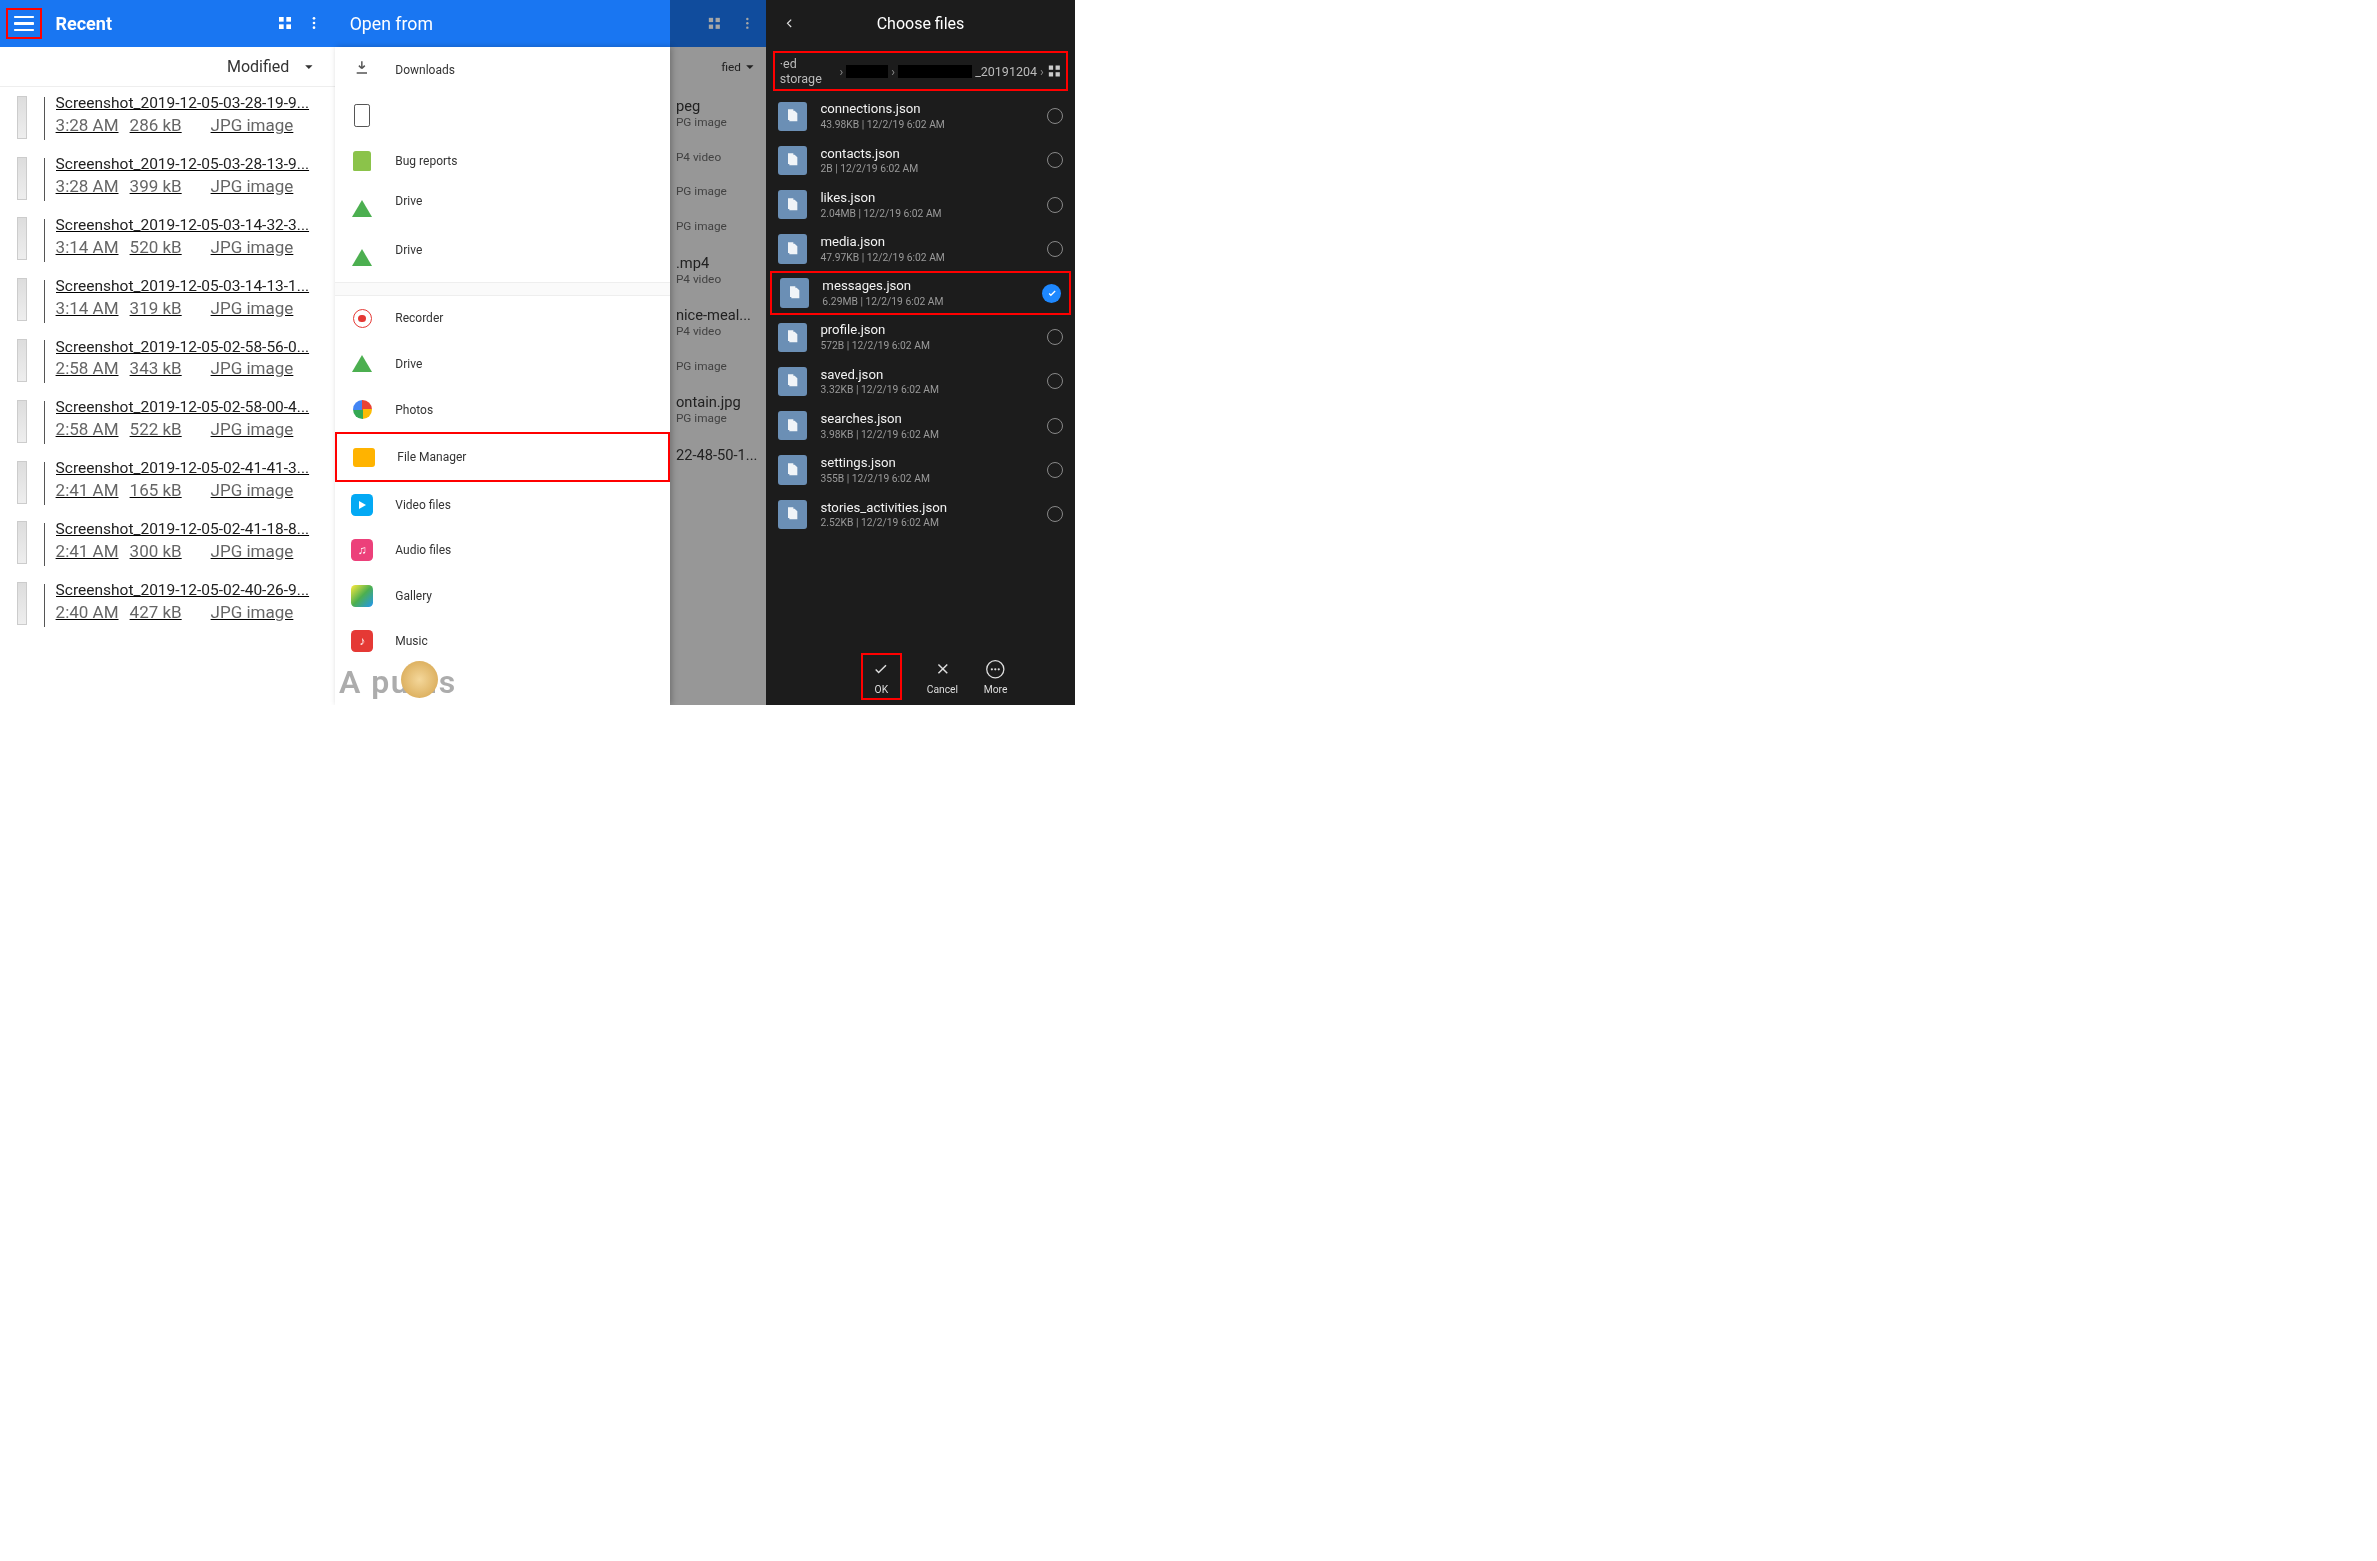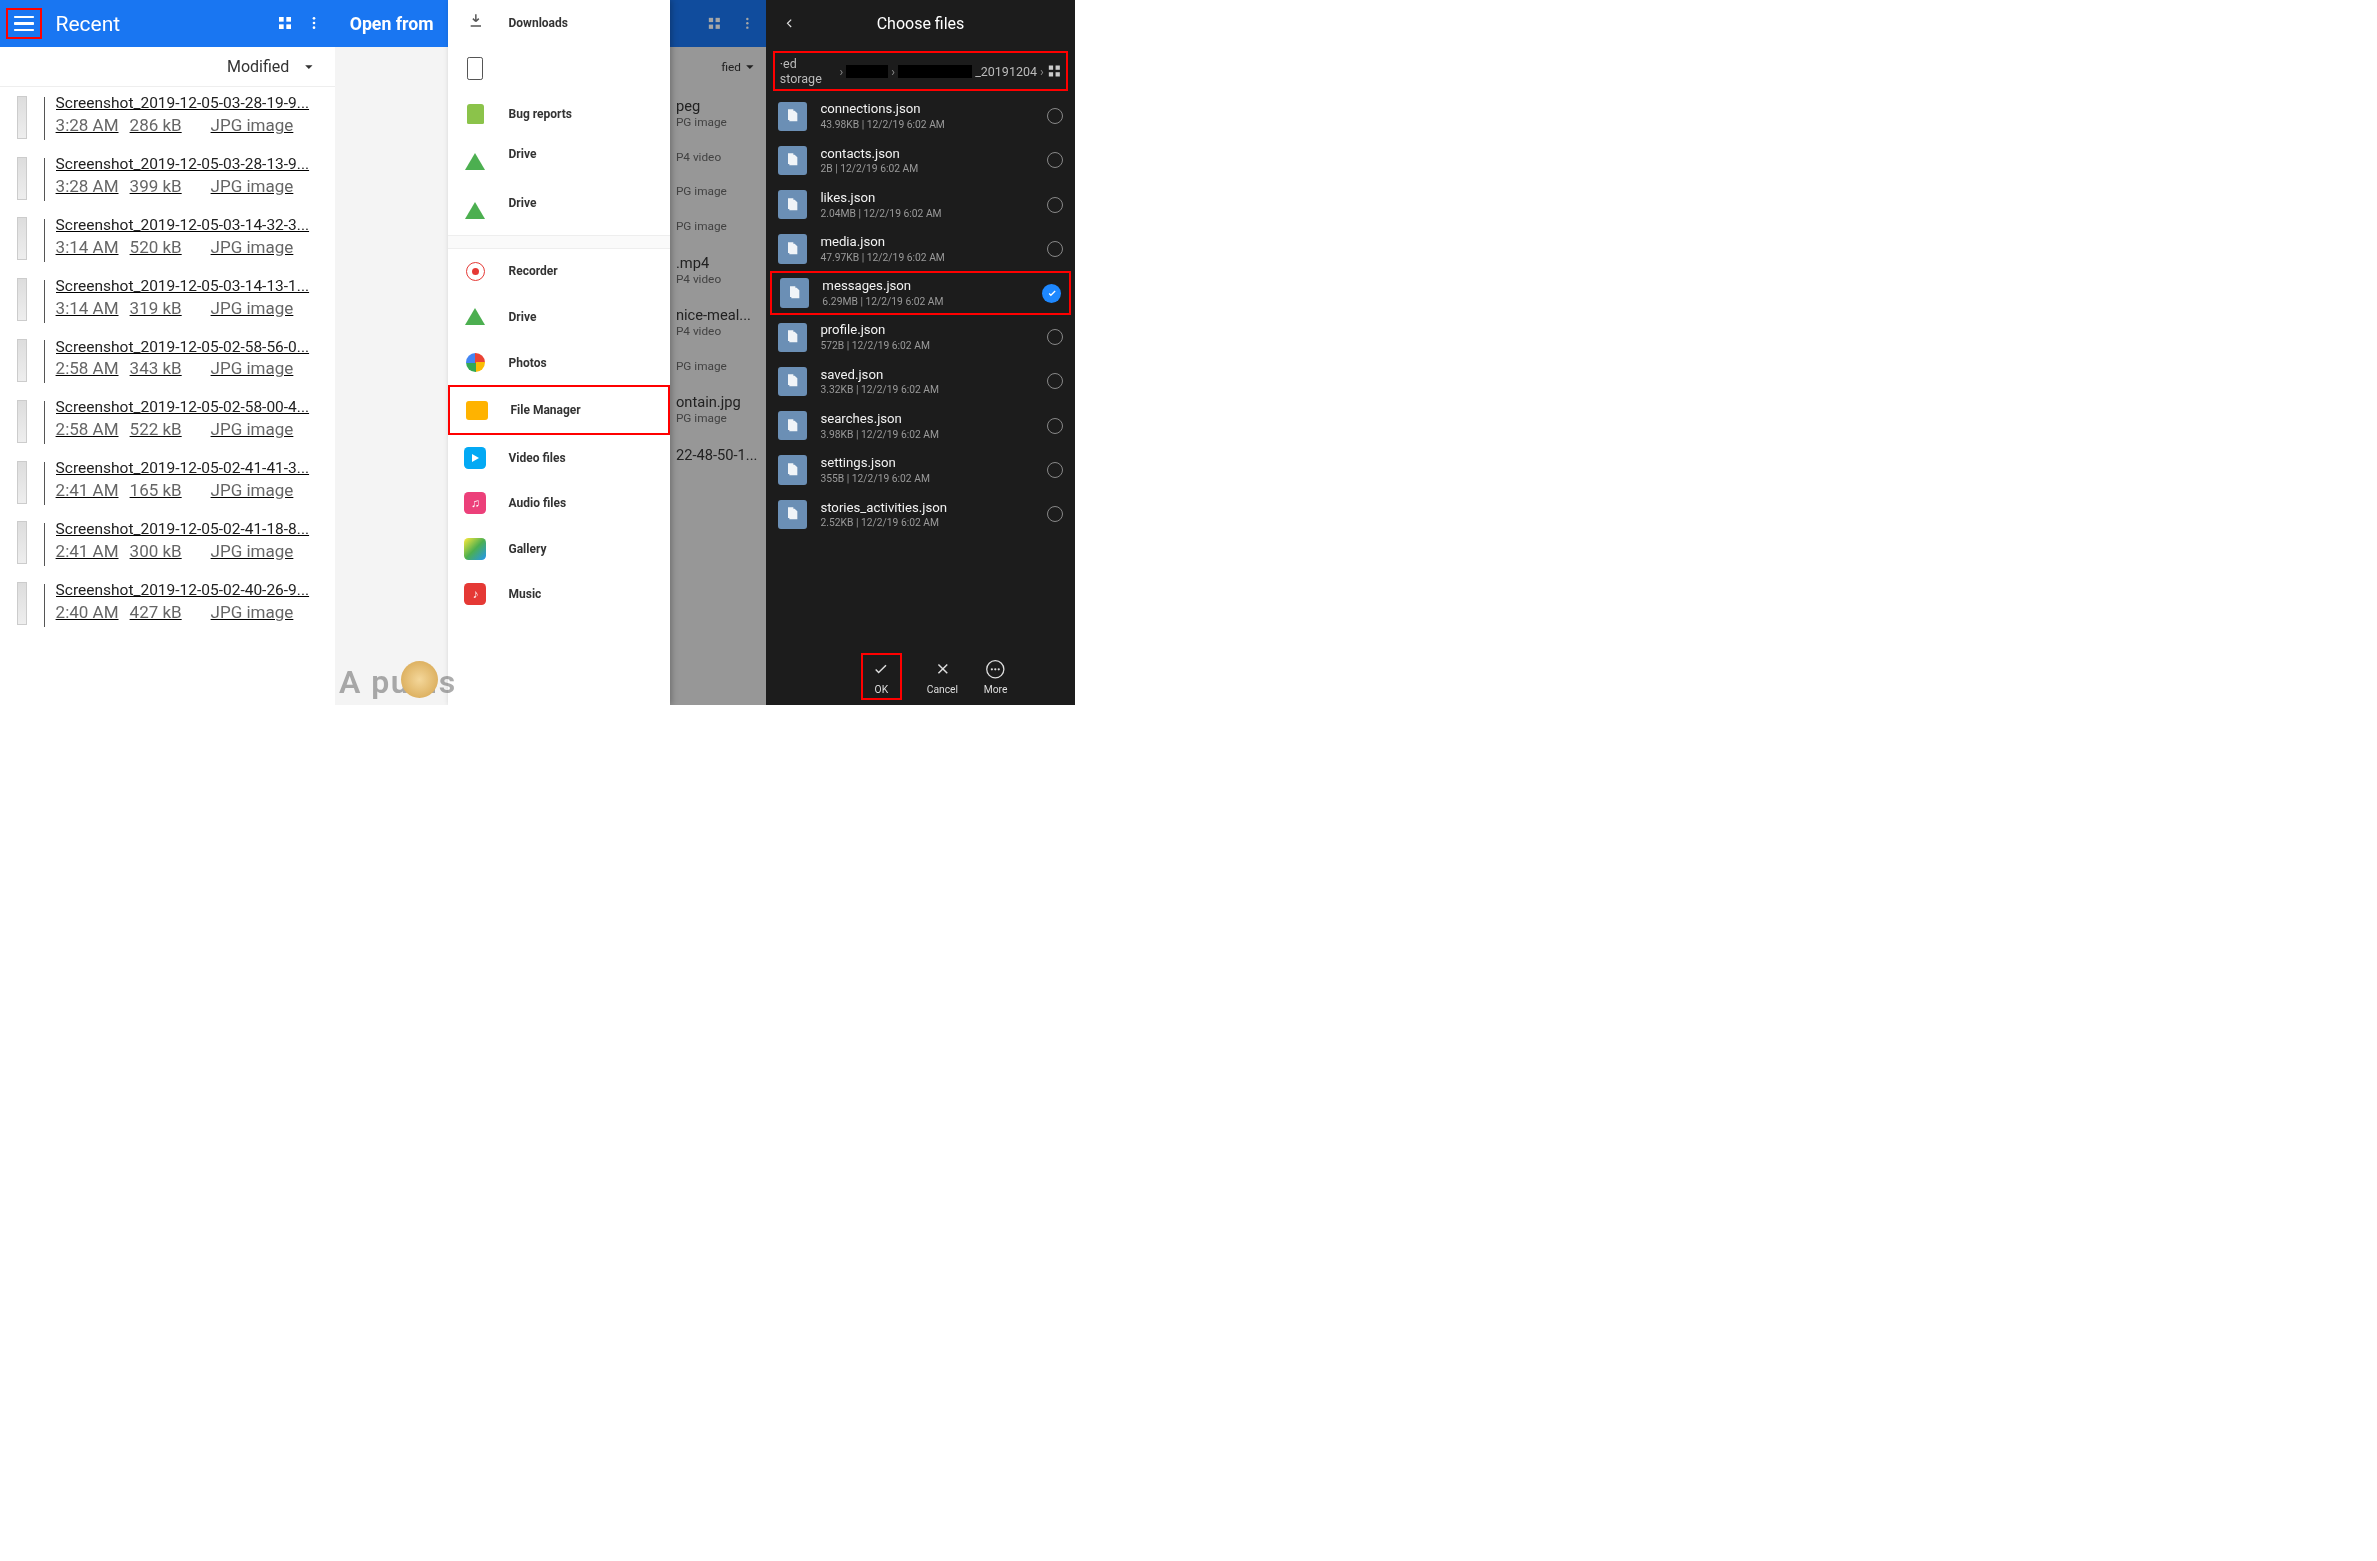--- a/index.html
+++ b/index.html
@@ -4,40 +4,40 @@
 <style>
 * { margin: 0; padding: 0; box-sizing: border-box; font-family: Roboto, -apple-system, sans-serif; }
 body { width: 1075px; height: 705px; display: flex; background: #fff; overflow: hidden; position: relative; }
 
 
 .panel1 { width: 335px; display: flex; flex-direction: column; background: #fff; }
 .p1-header { height: 47px; background: #1976f2; display: flex; align-items: center; padding: 0 5.9px; color: #fff; }
 .hamburger-wrap { border: 2.2px solid #ff0000; padding: 5.9px; }
 .hamburger { width: 20.6px; height: 14.7px; display: flex; flex-direction: column; justify-content: space-between; cursor: pointer; }
 .hamburger span { height: 2.2px; background: #fff; border-radius: 0.7px; }
-.p1-title { font-size: 21px; margin-left: 13.2px; font-weight: 400; }
+.p1-title { font-size: 18px; margin-left: 13.2px; font-weight: 700; }
 .p1-hspacer { flex: 1; }
 .grid-icon, .more-icon { width: 29.4px; height: 29.4px; display: flex; align-items: center; justify-content: center; cursor: pointer; }
 .grid-icon svg, .more-icon svg { fill: #fff; }
 .p1-sort { height: 40px; display: flex; align-items: center; justify-content: flex-end; padding-right: 17.7px; border-bottom: 0.7px solid #eee; }
 .p1-sort-label { font-size: 16px; color: #333; margin-right: 10.3px; margin-left: 48px; }
 .chevron-down { width: 17.7px; height: 17.7px; }
 .p1-list { flex: 1; overflow-y: auto; }
 .p1-item { display: flex; align-items: flex-start; padding: 7.4px 7.4px 7.4px 2.9px; cursor: pointer; text-decoration: underline; }
 .p1-thumb { width: 38px; height: 46px; display: flex; align-items: center; justify-content: center; }
 .p1-thumb-inner { width: 10.3px; height: 43px; background: linear-gradient(#ddd, #eee); border: 0.7px solid #ccc; }
 .p1-divider { width: 1.5px; background: #555; height: 43px; margin: 2.9px 10.3px 0 2.9px; }
 .p1-info { flex: 1; min-width: 0; }
 .p1-filename { font-size: 15.5px; color: #222; white-space: nowrap; overflow: hidden; text-overflow: ellipsis; margin-bottom: 2.9px; }
 .p1-meta { display: flex; font-size: 17px; color: #666; }
 .p1-meta span:nth-child(1){ width:74px; }
 .p1-meta span:nth-child(2){ width:81px; }
 
 
-.panel2 { position: relative; width: 335px; display: flex; background: #f4f4f4; font-weight: bold; }
+.panel2 { position: relative; width: 335px; display: flex; flex-direction: column; background: #f4f4f4; }
 .p2-header { height: 47px; background: #1976f2; display: flex; align-items: center; padding: 0 14.7px; color: #fff; font-size: 17.7px; }
 .p2-body { flex: 1; background: #fff; box-shadow: 1.5px 0 5.9px rgba(0,0,0,0.25); position: relative; z-index: 4; }
 .p2-section-gap { height: 13.2px; background: #fafafa; border-top: 0.7px solid #eee; border-bottom: 0.7px solid #eee; }
 .p2-item { display: flex; align-items: center; padding: 10.3px 14.7px; cursor: pointer; }
 .p2-item-icon { width: 25px; height: 25px; display: flex; align-items: center; justify-content: center; margin-right: 20.6px; }
 .p2-item-label { font-size: 12px; color: #333; }
 .p2-item-sub { font-size: 11px; color: #888; margin-top: 1.5px; }
 .p2-item-text { display: flex; flex-direction: column; }
 .redacted { display:inline-block; background: #fff; border: 0.7px solid #fff; width: 103px; height: 13.2px; }
 .p2-highlight { border: 2.2px solid #ff0000; }

